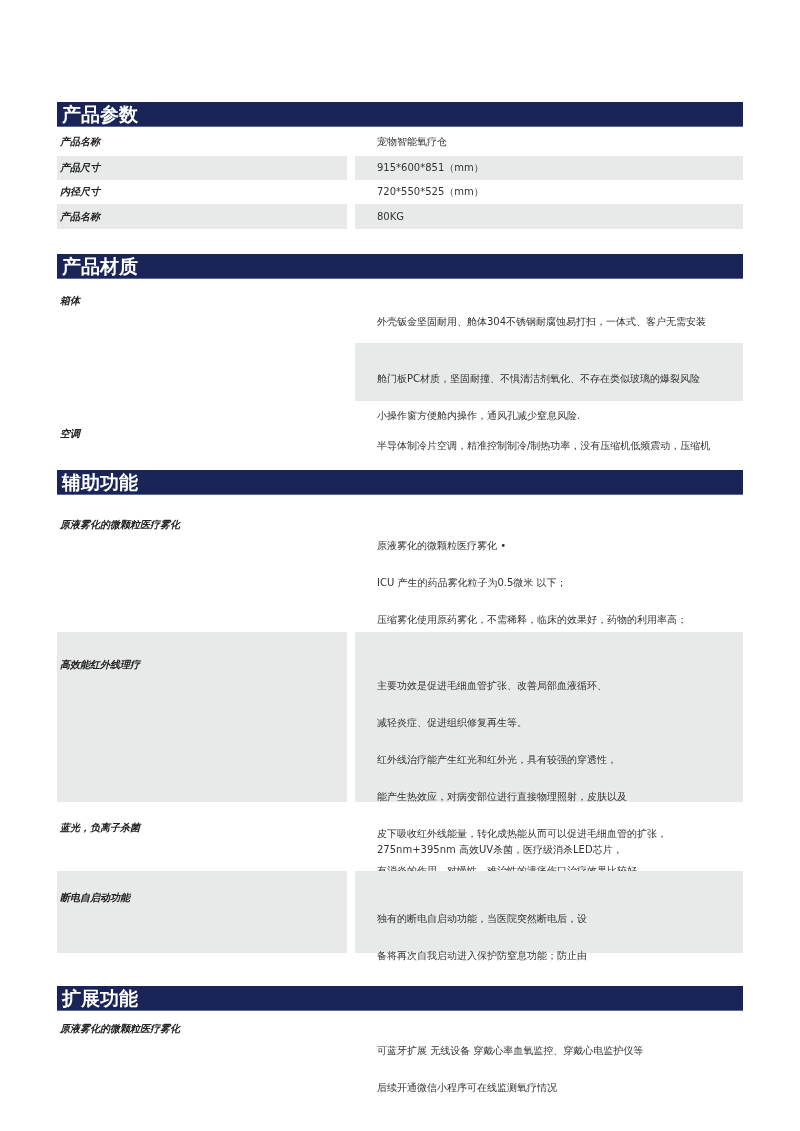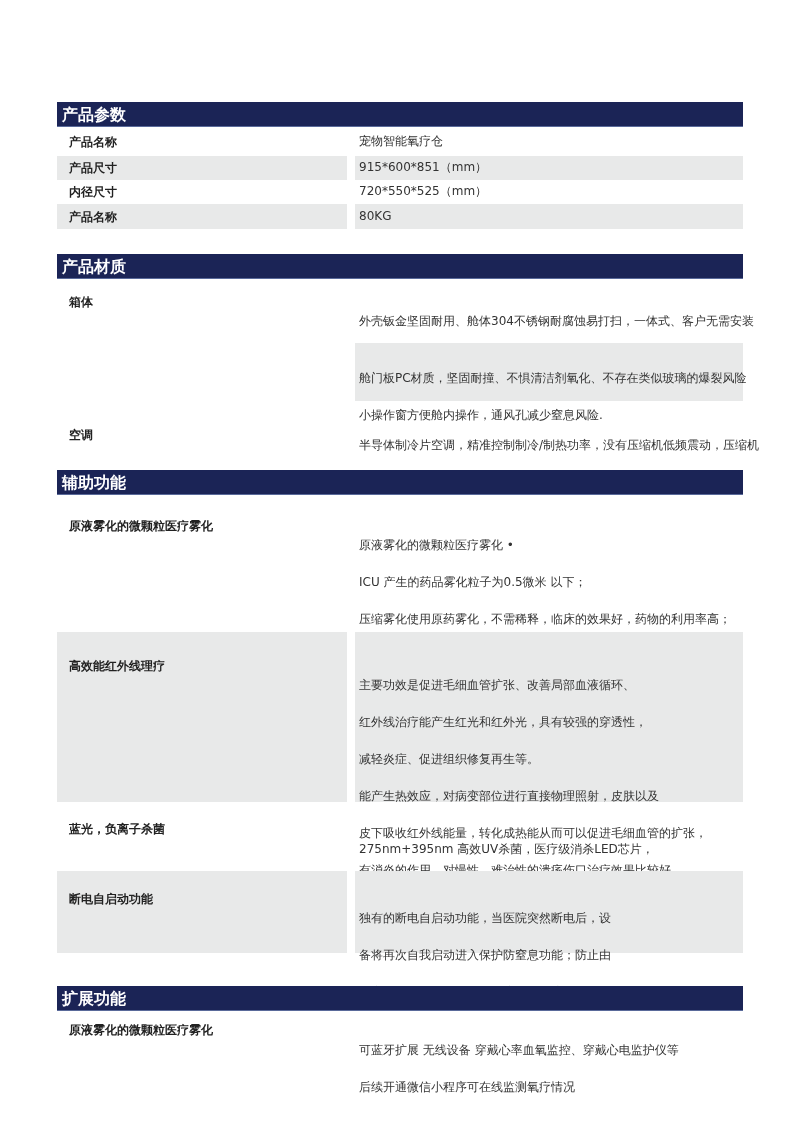--- a/index.html
+++ b/index.html
@@ -1,30 +1,30 @@
 <!DOCTYPE html>
 <html><head>
 <meta charset="utf-8">
 <style>
   * { box-sizing: border-box; margin: 0; padding: 0; }
   html, body { width: 800px; height: 1131px; background: #ffffff; }
   body { position: relative; font-family: "DejaVu Sans", "Liberation Sans", sans-serif; color: #2a2a2a; overflow: hidden; }
   .section-header {
     position: absolute; left: 57px; width: 686px; height: 25px;
     background: #1b2456; color: #ffffff;
-    font-size: 16px; font-weight: bold; line-height: 25px; padding-left: 5px;
+    font-size: 19px; font-weight: bold; line-height: 25px; padding-left: 5px;
     border-bottom: 1px solid #5a6a9a;
   }
   .row { position: absolute; left: 57px; width: 686px; }
   .cell-left, .cell-right { position: absolute; top: 0; height: 100%; }
   .cell-left { left: 0; width: 290px; padding-left: 5px; }
   .cell-right { left: 298px; width: 388px; padding-left: 14px; }
   .row.gray .cell-left, .row.gray .cell-right { background: #e8e9e9; }
-  .label { font-size: 12px; font-weight: bold; color: #222; position: absolute; left: 12px; }
-  .value { font-size: 12px; color: #333; position: absolute; left: 4px; right: 10px; line-height: 15.5px; white-space: pre-line; }
+  .label { font-size: 10px; font-weight: bold; color: #222; position: absolute; left: 3px; font-style: italic; }
+  .value { font-size: 10px; color: #333; position: absolute; left: 22px; right: 10px; line-height: 15.5px; white-space: pre-line; }
   .param .label { top: 50%; transform: translateY(-50%); }
   .param .value { top: 50%; transform: translateY(-50%); }
   .line { display: block; white-space: nowrap; margin-top: 6px; }
 </style>
 </head>
 <body>
 
 <div class="section-header" style="top:102px">产品参数</div>
 
 <div class="row param" style="top:130px;height:24px">
@@ -110,22 +110,22 @@
     </div>
   </div>
 </div>
 <div class="row gray" style="top:632px;height:170px">
   <div class="cell-left">
       <span class="label" style="top:26px">高效能红外线理疗</span>
     </div>
   <div class="cell-right">
     <div class="value" style="top:24px">
       <span class="line">主要功效是促进毛细血管扩张、改善局部血液循环、</span>
+      <span class="line">减轻炎症、促进组织修复再生等。</span>
       <span class="line">红外线治疗能产生红光和红外光，具有较强的穿透性，</span>
-      <span class="line">减轻炎症、促进组织修复再生等。</span>
       <span class="line">能产生热效应，对病变部位进行直接物理照射，皮肤以及</span>
       <span class="line">皮下吸收红外线能量，转化成热能从而可以促进毛细血管的扩张，</span>
       <span class="line">有消炎的作用，对慢性、难治性的溃疡伤口治疗效果比较好，</span>
       <span class="line">并且对于湿疹的渗出有一定促进伤口收敛的作用。</span>
     </div>
   </div>
 </div>
 <div class="row" style="top:803px;height:77px">
   <div class="cell-left">
       <span class="label" style="top:18px">蓝光，负离子杀菌</span>

